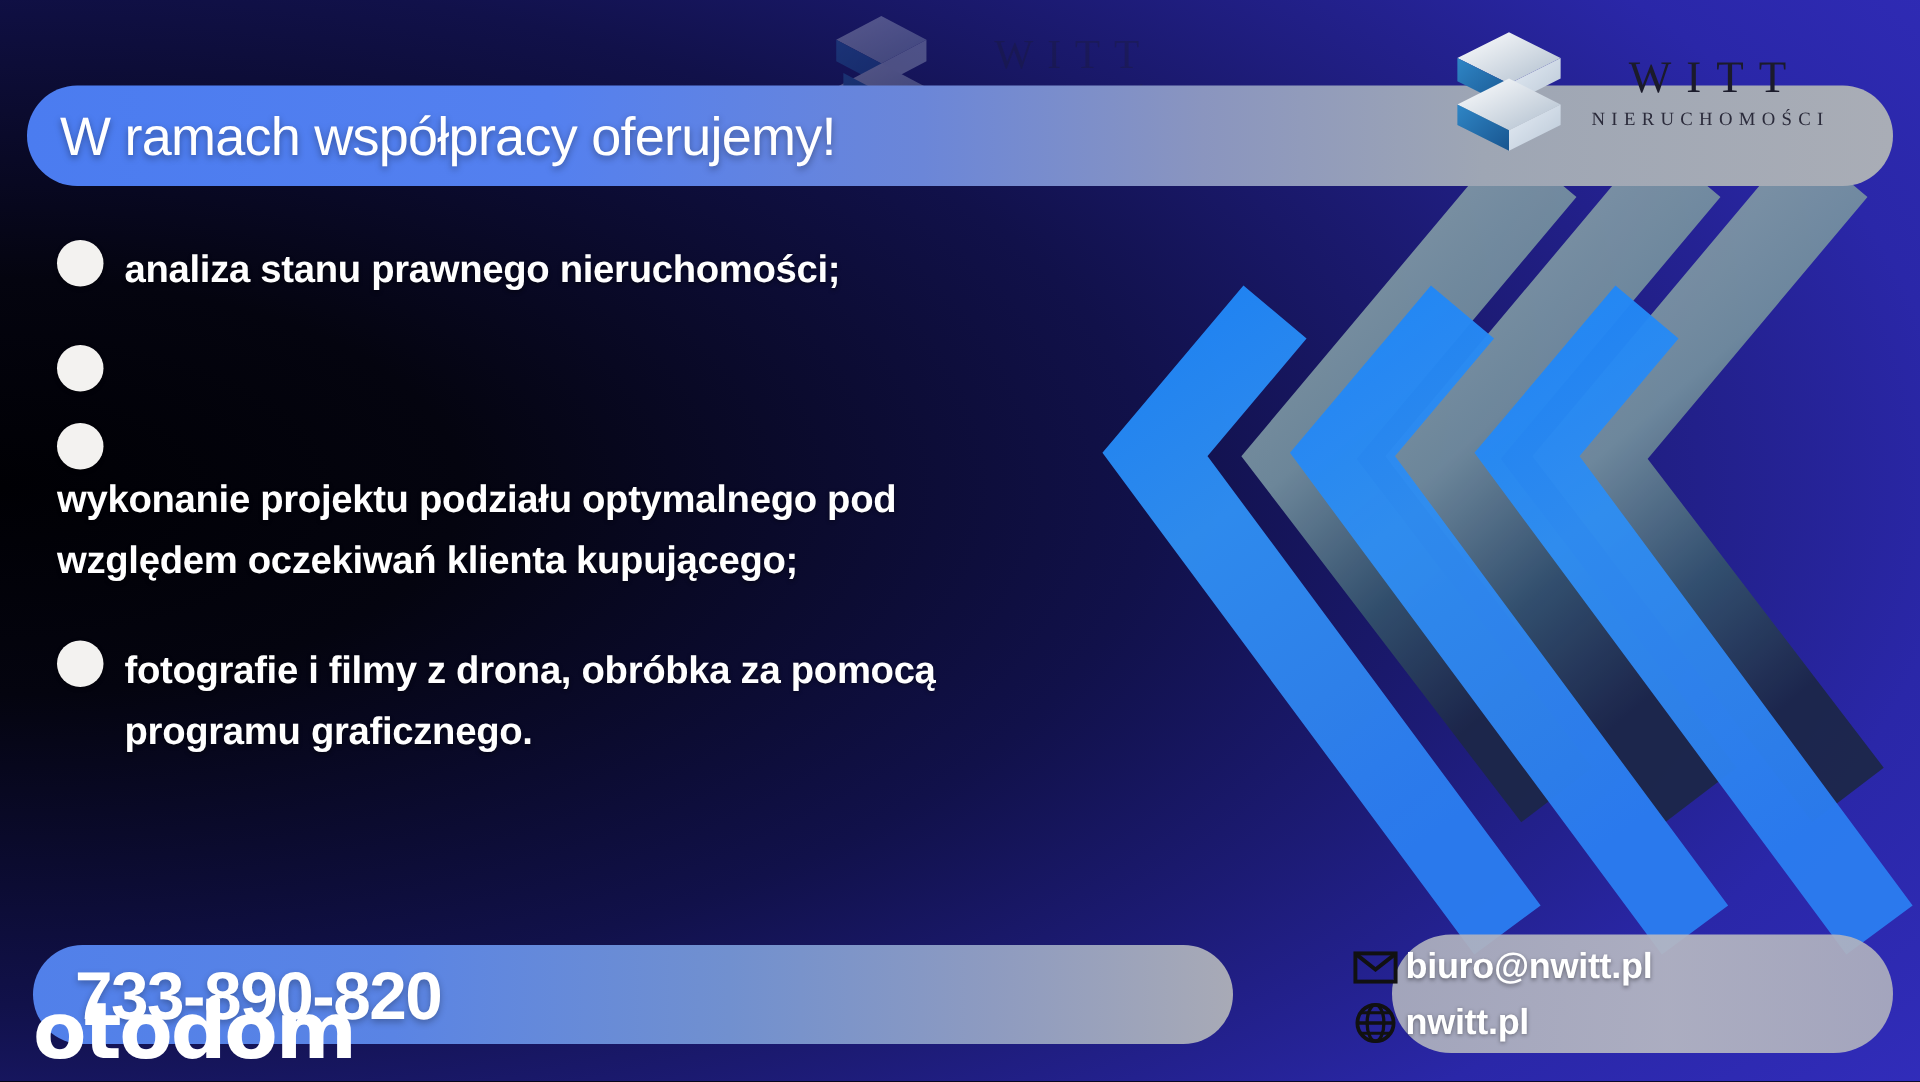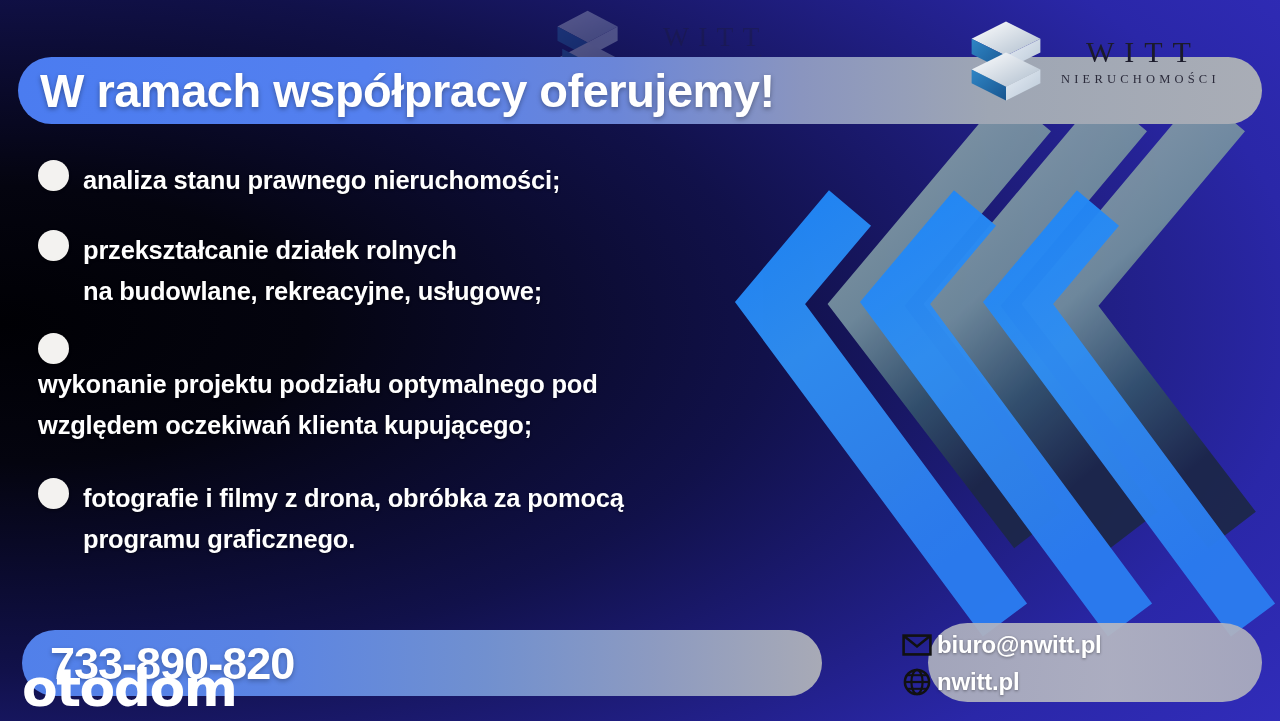--- a/index.html
+++ b/index.html
@@ -46,21 +46,21 @@
 
   
   .header-pill{
     position:absolute; left:18px; top:57px; width:1244px; height:67px;
     border-radius:34px;
     background:linear-gradient(90deg,#4b7cf0 0%, #5480ef 28%, #6b86d8 48%, #8a95bf 63%, #9ea6b4 78%, #a9adb6 100%);
     z-index:5;
   }
   .header-title{
     position:absolute; left:40px; top:54px;
-    font-size:47px; font-weight:bold; color:#fff;
+    font-size:36px; font-weight:normal; color:#fff;
     letter-spacing:-0.5px;
     text-shadow:0 2px 5px rgba(0,0,0,.35);
     z-index:8; white-space:nowrap;
     line-height:73px;
   }
 
   
   .bullets{ position:absolute; left:38px; top:160px; width:760px; z-index:6; }
   .bullet-row{ display:flex; align-items:flex-start; margin-bottom:15px; }
   .bullet-dot{
@@ -219,24 +219,20 @@
 
     <div class="bullet-row b0">
       <span class="bullet-dot"></span>
       <div class="bullet-text">
         <span class="ln">analiza stanu prawnego nieruchomości;</span>
       </div>
     </div>
 
     <div class="bullet-row b1">
       <span class="bullet-dot"></span>
-      <div class="bullet-text">
-        <span class="ln">przekształcanie działek rolnych</span>
-        <span class="ln">na budowlane, rekreacyjne, usługowe;</span>
-      </div>
     </div>
 
     <div class="bullet-row b2">
       <span class="bullet-dot"></span>
       <div class="bullet-text">
         <span class="ln">wykonanie projektu podziału optymalnego pod</span>
         <span class="ln">względem oczekiwań klienta kupującego;</span>
       </div>
     </div>
 

